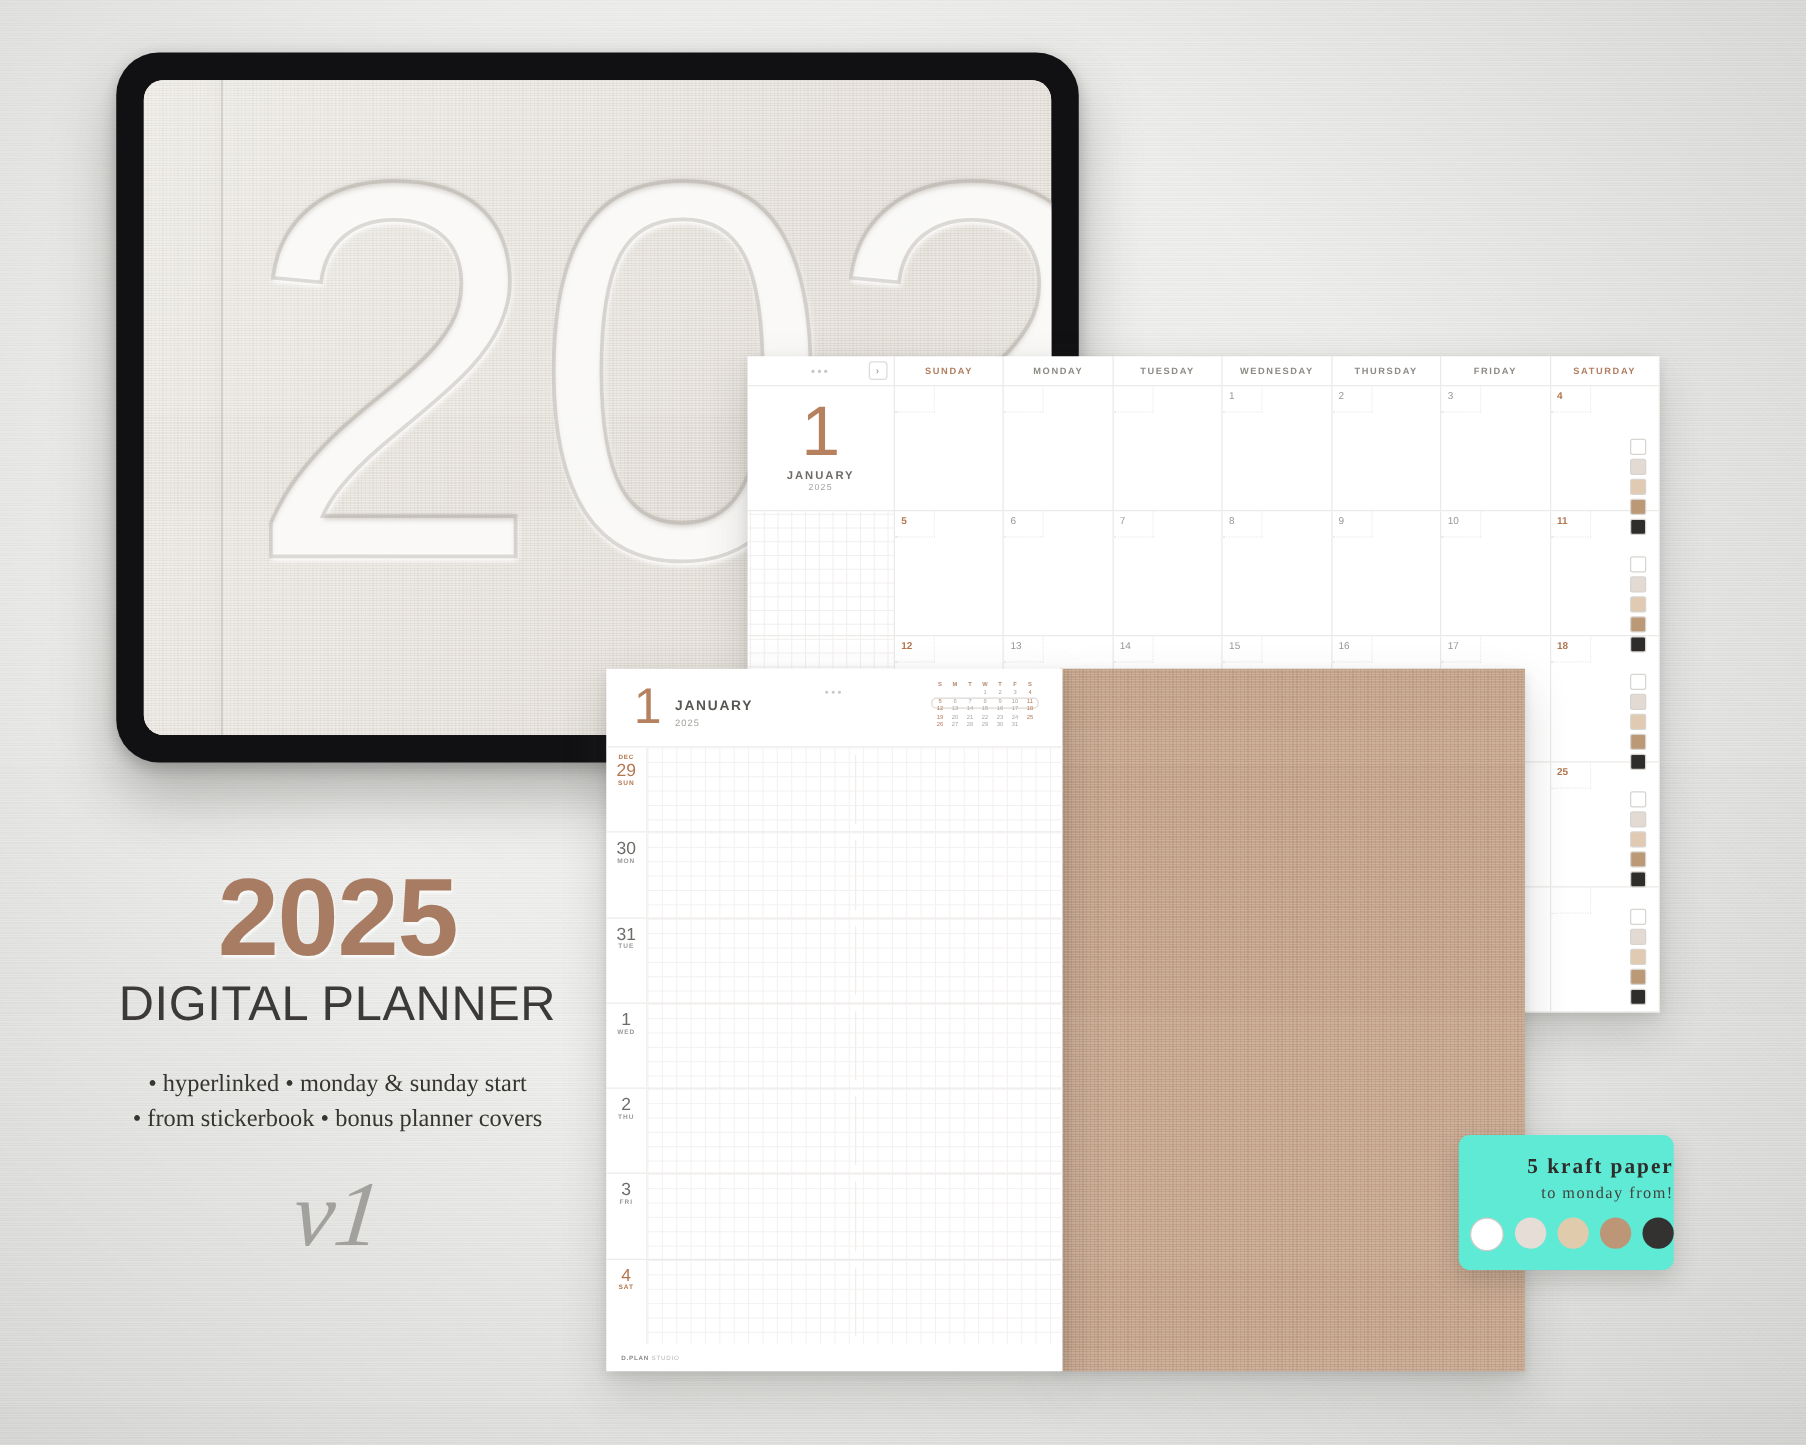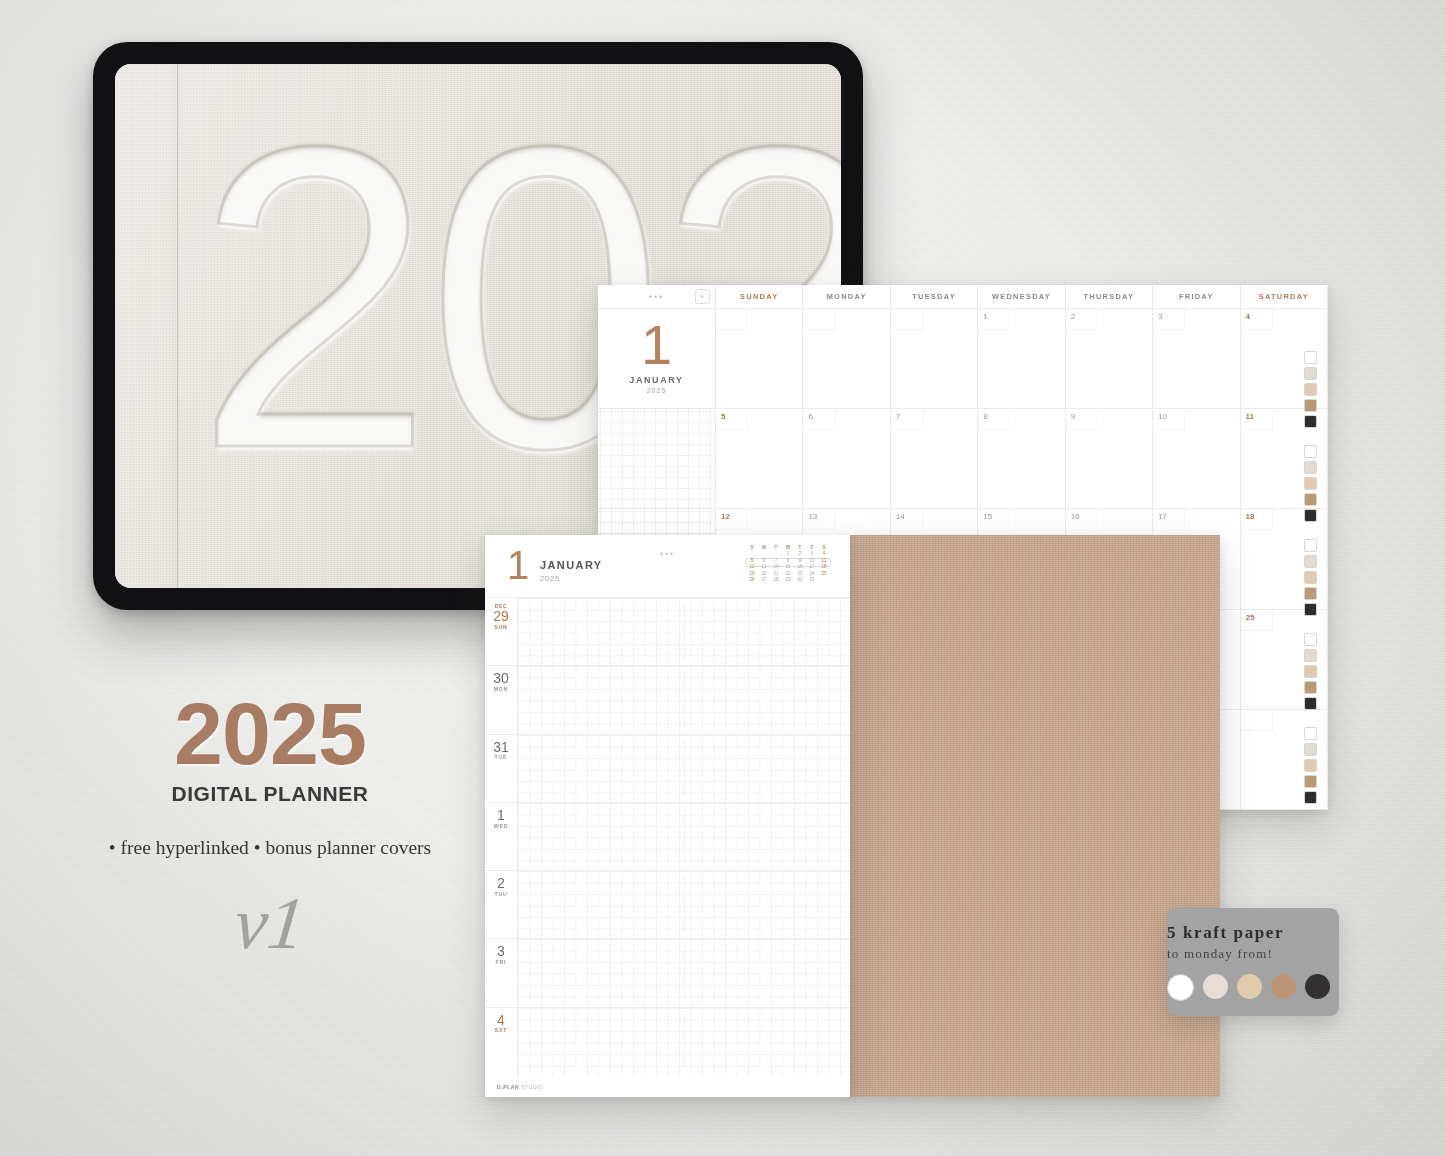--- a/index.html
+++ b/index.html
@@ -133,31 +133,31 @@
       linear-gradient(90deg,#f3f1ef 1px, transparent 1px);
     background-size:11.5px 11.5px;}
   .w-mid{position:absolute;left:50%;top:6px;bottom:6px;width:1px;background:#f0eeec;}
   .w-foot{position:absolute;left:12px;bottom:7px;font-size:5px;letter-spacing:.6px;color:#b9b6b2;}
   .w-foot b{color:#8d8a86;}
 
   
   .promo{position:absolute;left:60px;top:690px;width:420px;text-align:center;}
   .promo-year{font-size:88px;font-weight:700;letter-spacing:-1px;color:#a87c62;
     line-height:1;text-shadow:1px 2px 2px rgba(255,255,255,.7);}
-  .promo-sub{font-size:21px;font-weight:700;letter-spacing:.5px;color:#3c3a38;margin-top:4px;}
+  .promo-sub{font-size:39px;font-weight:400;letter-spacing:.5px;color:#3c3a38;margin-top:4px;}
   .promo-list{margin-top:28px;font-family:"Liberation Serif", serif;
     font-size:19.5px;color:#37352f;line-height:1.45;}
   .promo-v1{margin-top:24px;font-family:"Liberation Serif", serif;font-style:italic;
     font-size:74px;color:#a3a19d;line-height:1;transform:skewX(-6deg);}
 
   
   .badge{position:absolute;left:1167px;top:908px;width:172px;height:108px;
-    background:#a3a3a3;border-radius:9px;
+    background:#5eead4;border-radius:9px;
     box-shadow:0 8px 20px rgba(70,68,64,.22);
-    display:flex;flex-direction:column;align-items:flex-start;justify-content:center;}
+    display:flex;flex-direction:column;align-items:flex-end;justify-content:center;}
   .badge-t1{font-family:"Liberation Serif", serif;font-size:17px;font-weight:700;
     letter-spacing:1.6px;color:#2f2d2b;}
   .badge-t2{font-family:"Liberation Serif", serif;font-size:13px;letter-spacing:1.2px;
     color:#44423f;margin-top:3px;}
   .badge-sw{display:flex;gap:9px;margin-top:12px;}
   .sw{width:25px;height:25px;border-radius:50%;}
   .sw.outline{border:1px solid #cfccc7;}
 
   
   .logo{position:absolute;left:0;right:0;bottom:20px;text-align:center;
@@ -489,21 +489,22 @@
     <div class="w-foot">
       <b>D.PLAN</b>
       <span>STUDIO</span>
     </div>
   </div>
 
   <div class="promo">
     <div class="promo-year">2025</div>
     <div class="promo-sub">DIGITAL PLANNER</div>
     <div class="promo-list">
-      <div>• free hyperlinked • bonus planner covers</div>
+      <div>• hyperlinked • monday &amp; sunday start</div>
+      <div>• from stickerbook • bonus planner covers</div>
     </div>
     <div class="promo-v1">v1</div>
   </div>
 
   <div class="badge">
     <div class="badge-t1">5 kraft paper</div>
     <div class="badge-t2">to monday from!</div>
     <div class="badge-sw" id="badge-sw">
         <div class="sw outline" style="background: rgb(255, 255, 255);"></div>
         <div class="sw" style="background: rgb(230, 221, 214);"></div>

